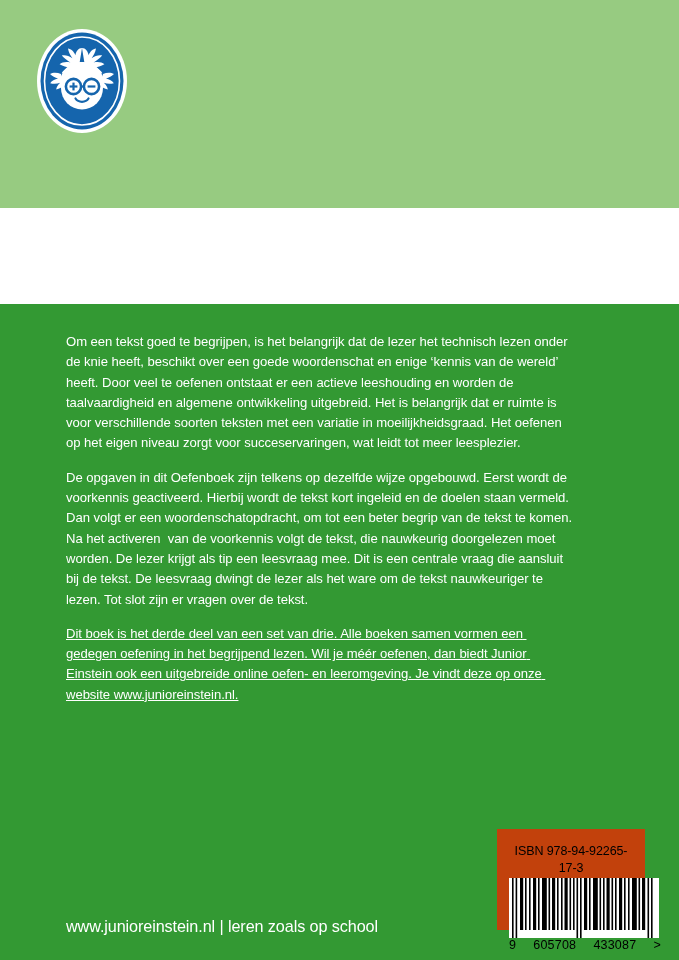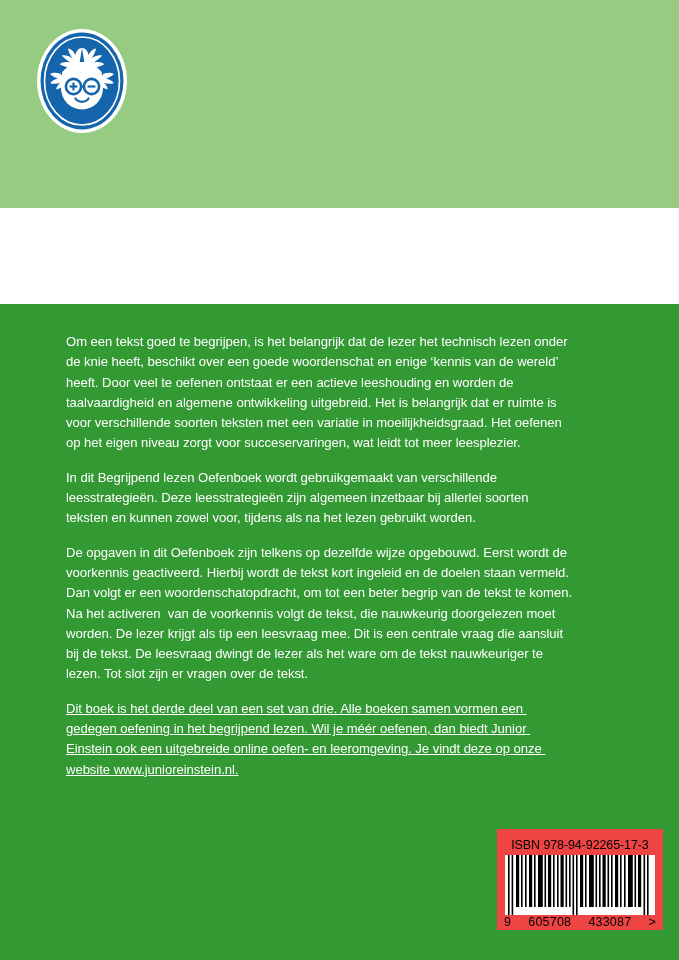--- a/index.html
+++ b/index.html
@@ -74,23 +74,23 @@
   .copy p {
     margin: 0 0 14px 0;
     white-space: pre-wrap;
   }
   .copy p:last-child { margin-bottom: 0; text-decoration: underline; }
 
   
   .barcode-box {
     position: absolute;
     left: 497px; top: 829px;
-    width: 166px; height: 101px;
-    background: #ef4444;
-    padding: 6px;
+    width: 148px; height: 101px;
+    background: #c2410c;
+    padding: 12px;
     box-sizing: border-box;
   }
   .barcode-isbn {
     text-align: center;
     color: #000;
     font-size: 12.5px;
     line-height: 17px;
     padding-top: 2px;
     letter-spacing: -0.1px;
     font-family: "Liberation Sans", sans-serif;
@@ -173,21 +173,20 @@
         <path d="M51.6 58.5 h7.8"></path>
       </g>
 
       <path d="M39.5 70.5 c2.8 4.4 10.2 4.4 13 0" fill="none" stroke="#1565ad" stroke-width="2.2" stroke-linecap="round"></path>
     </svg>
   </div>
 
 
   <div class="copy">
     <p>Om een tekst goed te begrijpen, is het belangrijk dat de lezer het technisch lezen onder de knie heeft, beschikt over een goede woordenschat en enige ‘kennis van de wereld’ heeft. Door veel te oefenen ontstaat er een actieve leeshouding en worden de taalvaardigheid en algemene ontwikkeling uitgebreid. Het is belangrijk dat er ruimte is voor verschillende soorten teksten met een variatie in moeilijkheidsgraad. Het oefenen op het eigen niveau zorgt voor succeservaringen, wat leidt tot meer leesplezier.</p>
-    <p>In dit Begrijpend lezen Oefenboek wordt gebruikgemaakt van verschillende leesstrategieën. Deze leesstrategieën zijn algemeen inzetbaar bij allerlei soorten teksten en kunnen zowel voor, tijdens als na het lezen gebruikt worden.</p>
     <p>De opgaven in dit Oefenboek zijn telkens op dezelfde wijze opgebouwd. Eerst wordt de voorkennis geactiveerd. Hierbij wordt de tekst kort ingeleid en de doelen staan vermeld. Dan volgt er een woordenschatopdracht, om tot een beter begrip van de tekst te komen. Na het activeren  van de voorkennis volgt de tekst, die nauwkeurig doorgelezen moet worden. De lezer krijgt als tip een leesvraag mee. Dit is een centrale vraag die aansluit bij de tekst. De leesvraag dwingt de lezer als het ware om de tekst nauwkeuriger te lezen. Tot slot zijn er vragen over de tekst.</p>
     <p>Dit boek is het derde deel van een set van drie. Alle boeken samen vormen een gedegen oefening in het begrijpend lezen. Wil je méér oefenen, dan biedt Junior Einstein ook een uitgebreide online oefen- en leeromgeving. Je vindt deze op onze website www.junioreinstein.nl.</p>
   </div>
 
   <div class="barcode-box">
     <div class="barcode-isbn">ISBN 978-94-92265-17-3</div>
     <svg class="barcode-bars" viewBox="0 0 150 60" preserveAspectRatio="none" xmlns="http://www.w3.org/2000/svg">
       <rect x="0" y="0" width="150" height="60" fill="#ffffff"></rect>
       <g fill="#000000">
         <rect x="3" y="0" width="1.6" height="60"></rect>
@@ -226,14 +225,15 @@
       </g>
     </svg>
     <div class="barcode-digits">
       <span>9</span>
       <span>605708</span>
       <span>433087</span>
       <span>&gt;</span>
     </div>
   </div>
 
+  <div class="footer">www.junioreinstein.nl | leren zoals op school</div>
 
 </div>
 
 </body></html>

